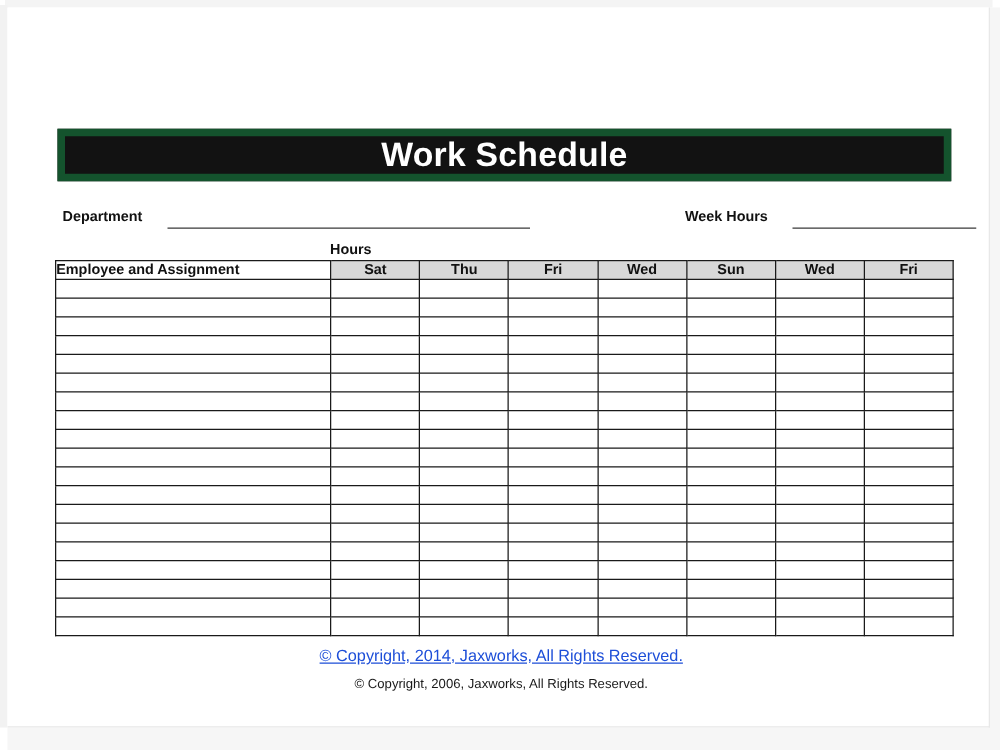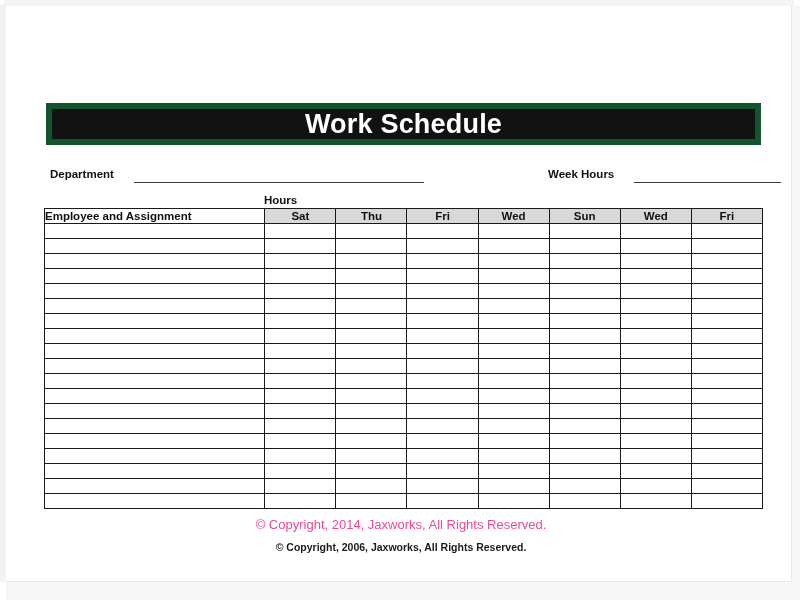--- a/index.html
+++ b/index.html
@@ -163,26 +163,27 @@
   
   #footer {
     position: absolute;
     left: 0;
     top: 510px;
     width: 790px;
     text-align: center;
   }
   #copyright-primary {
     font-size: 13px;
-    color: #ec4899;
+    color: #1d4ed8;
+    text-decoration: underline;
     line-height: 18px;
   }
   #copyright-secondary {
     font-size: 10.5px;
-    font-weight: bold;
+    font-weight: normal;
     color: #1a1a1a;
     line-height: 18px;
     margin-top: 4px;
   }
 </style>
 </head>
 <body>
 
 <div id="page-edge-top"></div>
 <div id="page-edge-left"></div>

